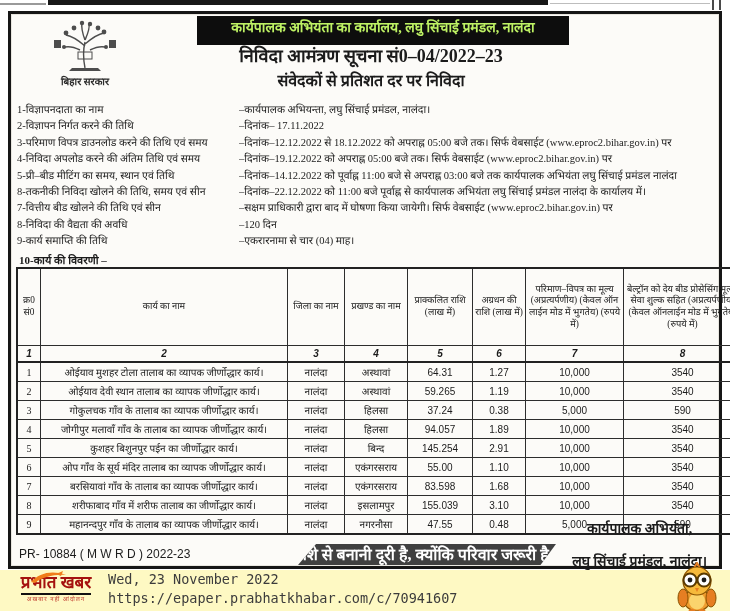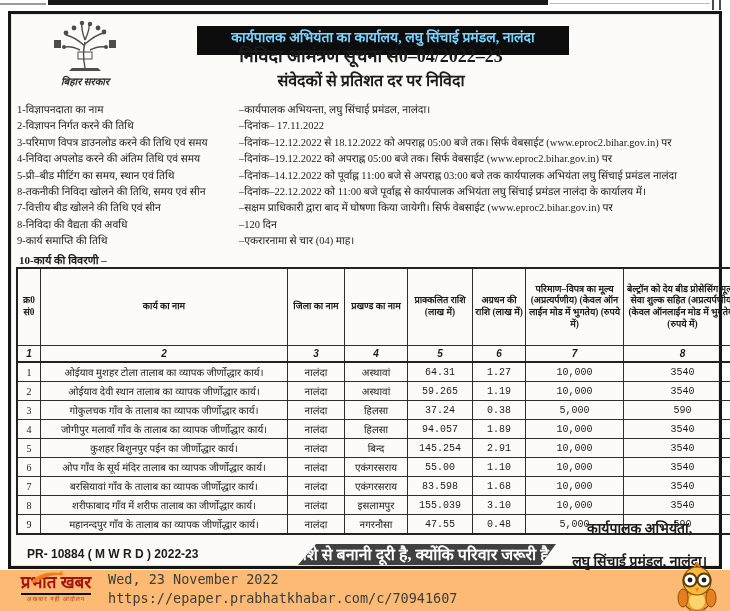--- a/index.html
+++ b/index.html
@@ -18,24 +18,24 @@
 
   
   .ad{
     position:absolute;left:8px;top:11px;width:714px;height:558px;
     box-sizing:border-box;border:3px solid #161616;background:#fcfbf8;
     box-shadow:inset 0 0 0 1px #e8e6df;
   }
 
   
   .emblem{position:absolute;left:30px;top:6px;width:88px;text-align:center;}
-  .emblem-caption{font-size:10px;font-weight:bold;font-style:italic;color:#2c2c2c;margin-top:-2px;text-align:center;}
+  .emblem-caption{font-size:10px;font-weight:bold;color:#2c2c2c;margin-top:-2px;text-align:center;}
   .office-bar{
-    position:absolute;left:186px;top:12px;width:372px;height:29px;line-height:23px;
-    background:#0d0d0d;color:#7dd3fc;text-align:center;font-weight:bold;font-size:14px;
+    position:absolute;left:186px;top:2px;width:372px;height:29px;line-height:23px;
+    background:#0d0d0d;color:#bef264;text-align:center;font-weight:bold;font-size:14px;
     white-space:nowrap;overflow:hidden;
   }
   .title-wrap{position:absolute;left:110px;top:29px;width:500px;text-align:center;}
   .t1{font-size:18px;font-weight:bold;white-space:nowrap;}
   .t2{font-size:14px;font-weight:bold;white-space:nowrap;margin-top:3px;}
   .t3{font-size:16px;font-weight:bold;white-space:nowrap;margin-top:2px;}
 
   
   .info-list{position:absolute;left:6px;top:88px;width:700px;}
   .info-row{display:flex;height:16.4px;line-height:16.4px;font-size:10.5px;overflow:hidden;}
@@ -43,52 +43,52 @@
   .info-value{flex:1;white-space:nowrap;overflow:hidden;}
   .works-heading{position:absolute;left:8px;top:238px;font-size:11px;font-weight:600;}
 
   
   table.works{
     position:absolute;left:5px;top:253px;width:703px;border-collapse:collapse;
     table-layout:fixed;border:2px solid #222;
   }
   table.works th,table.works td{border:1px solid #2d2d2d;overflow:hidden;}
   table.works th{
-    font-size:9.3px;font-weight:bold;line-height:1.25;vertical-align:middle;
+    font-size:9.3px;font-weight:normal;line-height:1.25;vertical-align:middle;
     padding:2px 1px;text-align:center;height:72px;
   }
   tr.numrow td{
     height:13px;font-size:10px;font-style:italic;font-weight:bold;text-align:center;
     font-family:"Liberation Sans",sans-serif;border-bottom:2px solid #222;
   }
   tbody.rows td{
     height:18px;font-size:10px;text-align:center;white-space:nowrap;padding:0 2px;
   }
-  td.c5,td.c6,td.c7,td.c8{font-family:Liberation Mono, monospace;font-size:10.5px;margin-top:39px;}
+  td.c5,td.c6,td.c7,td.c8{font-family:Liberation Sans, sans-serif;font-size:10.5px;margin-top:39px;}
   .w1{width:20px}.w2{width:244px}.w3{width:54px}.w4{width:60px}
   .w5{width:62px}.w6{width:50px}.w7{width:95px}.w8{width:115px}
 
   
   .detail-line{position:absolute;left:12px;top:509px;font-size:11px;font-weight:bold;white-space:nowrap;}
   .detail-line .lat{font-family:"Liberation Sans",sans-serif;}
   .pr-line{
-    position:absolute;left:16px;top:533px;font-size:12px;font-weight:bold;
+    position:absolute;left:8px;top:533px;font-size:12px;font-weight:normal;
     font-family:"Liberation Sans",sans-serif;white-space:nowrap;
   }
   .slogan{
     position:absolute;left:287px;top:530px;width:258px;height:21px;line-height:21px;
     background:#404040;color:#fff;font-size:16px;font-weight:bold;text-align:left;
     clip-path:polygon(7% 0,100% 0,94% 100%,0 100%);white-space:nowrap;
   }
   .signature{position:absolute;right:12px;top:504px;text-align:center;font-weight:bold;}
   .sig1{font-size:14px;}
   .sig2{font-size:14px;margin-top:14px;white-space:nowrap;}
 
   
-  .bottom-bar{position:absolute;left:0;top:570px;width:730px;height:41px;background:#fdba74;}
+  .bottom-bar{position:absolute;left:0;top:570px;width:730px;height:41px;background:#fef9c3;}
   .pk-logo{position:absolute;left:6px;top:4px;width:100px;text-align:center;}
   .pk-swoosh{position:absolute;left:24px;top:-4px;}
   .pk-name{
     font-size:17px;font-weight:bold;color:#a5120f;white-space:nowrap;
     border-bottom:2px solid #111;padding-bottom:0px;display:inline-block;line-height:1.1;
   }
   .pk-tagline{font-size:6px;color:#c0392b;letter-spacing:1px;}
   .cap-date{
     position:absolute;left:108px;top:1px;font-family:"DejaVu Sans Mono",monospace;
     font-size:13.5px;color:#3c3c3c;white-space:nowrap;

